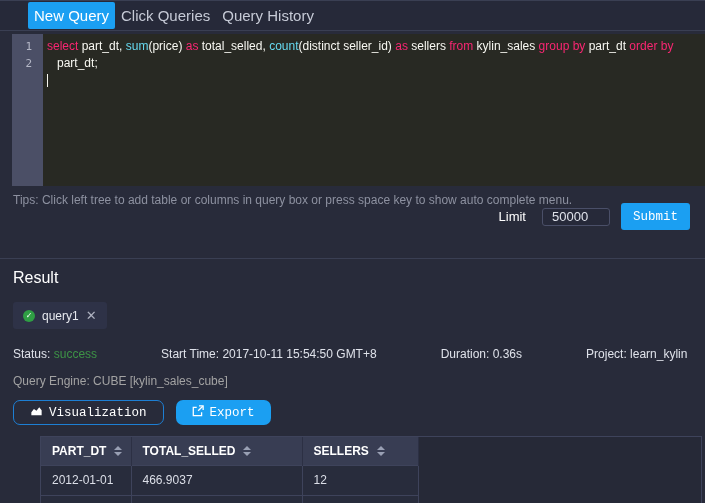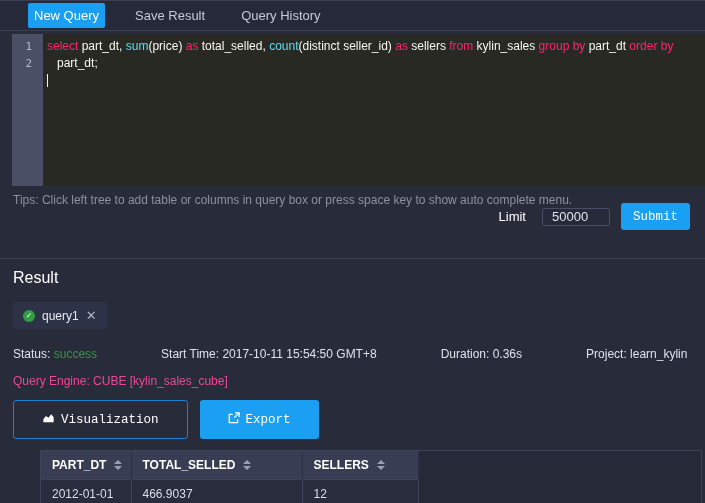--- a/index.html
+++ b/index.html
@@ -14,23 +14,23 @@
   
   .tabbar {
     height:31px;
     background:#262939;
     border-top:1px solid #3a3f53;
     border-bottom:1px solid #3a3f53;
     display:flex; align-items:center;
     padding-left:28px;
   }
   .tabbar .tab {
-    padding:5px 6px; margin-right:24px;
+    padding:5px 6px; margin-right:0;
     color:#c6cad6; cursor:pointer;
-    border-radius:2px; font-size:13px;
+    border-radius:2px; font-size:15px;
   }
   .tabbar .tab.active { background:#1b9ff2; color:#fff; }
 
   
   .editor {
     display:flex; margin:3px 0 0 12px; height:152px;
   }
   .gutter {
     width:31px; background:#4b4f66; color:#b4b7c6;
     font-family:"DejaVu Sans Mono", monospace; font-size:11px;
@@ -96,24 +96,24 @@
     margin:12px 15px 0 13px; display:flex; align-items:center; height:26px;gap:38px;
   }
   .status-row .item { margin-right:26px; white-space:nowrap; color:#dfe2ea; }
   .green { color:#3d9346; }
   .right-actions { margin-left:auto; display:flex; align-items:center; gap:9px; }
   .refresh-btn {
     width:24px; height:24px; justify-content:center; padding:0;
   }
   .save-query-btn { height:26px; padding:1px 9px; font-size:12px; }
 
-  .engine-row { margin:7px 0 0 13px; color:#ec4899; }
+  .engine-row { margin:7px 0 0 13px; color:#a3a3a3; }
 
   .actions-row { margin:12px 0 0 13px; display:flex; gap:12px; }
-  .viz-btn, .export-btn { height:39px; padding:0 28px; }
+  .viz-btn, .export-btn { height:25px; padding:0 16px;border-radius:7px; }
 
   
   .table-wrap {
     margin:11px 3px 0 40px; border:1px solid #3e435b;
     background:#262937; min-height:120px;
   }
   table { border-collapse:collapse; width:377px; table-layout:fixed; }
   col.c1 { width:90px; } col.c2 { width:171px; } col.c3 { width:116px; }
   th {
     background:#383d53; height:28px; text-align:left;
@@ -134,21 +134,21 @@
   .icon-svg { display:inline-block; vertical-align:middle; }
 </style>
 </head>
 <body>
 
 
 
 
 <div class="tabbar">
     <div class="tab active">New Query</div>
-    <div class="tab">Save Result</div>
+    <div class="tab">Click Queries</div>
     <div class="tab">Query History</div>
   </div>
 
 
 <div class="editor">
   <div class="gutter">
       <div>1</div>
       <div></div>
       <div>2</div>
     </div>

